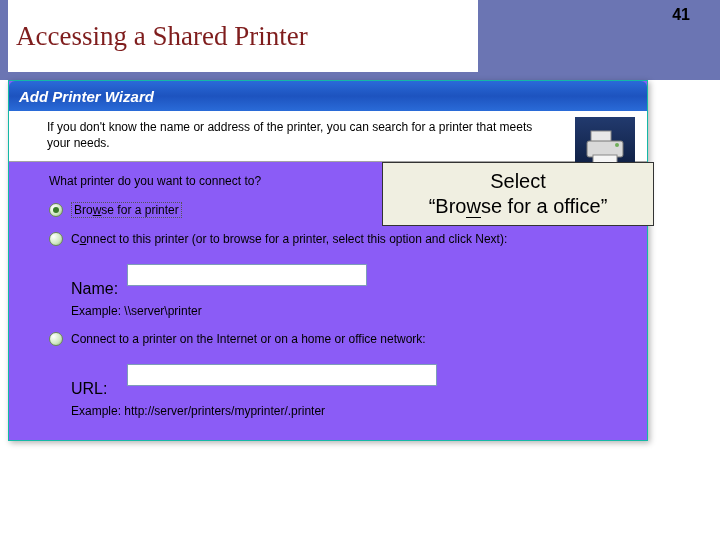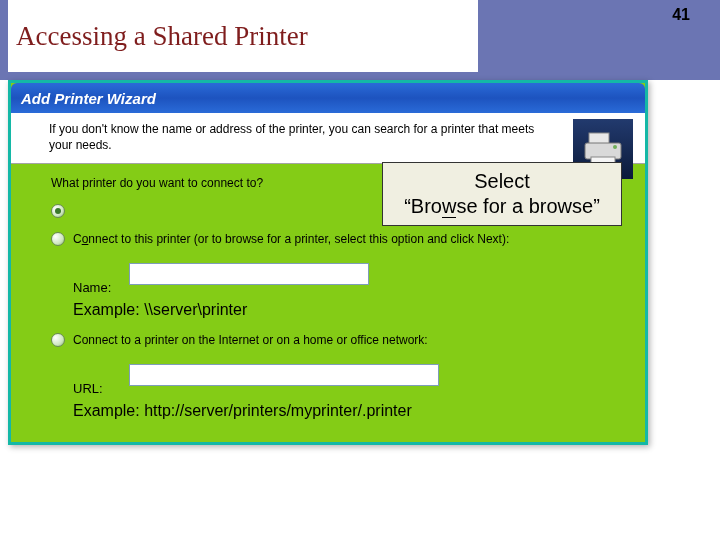--- a/index.html
+++ b/index.html
@@ -42,22 +42,22 @@
     font-weight: bold;
     color: #000;
   }
 
   
   .wizard {
     position: absolute;
     left: 8px;
     top: 80px;
     width: 640px;
-    background: #84cc16;
-    border: 3px solid #14b8a6;
+    background: #8b5cf6;
+    border: 1px solid #14b8a6;
     box-shadow: 2px 2px 6px rgba(0,0,0,.3);
   }
   .titlebar {
     height: 30px;
     background: linear-gradient(to bottom, #2a6bd8 0%, #1d53bf 50%, #2a6bd8 100%);
     border-radius: 6px 6px 0 0;
     display: flex;
     align-items: center;
     padding-left: 10px;
     color: #fff;
@@ -147,44 +147,44 @@
 
   .field-row {
     display: flex;
     align-items: center;
     margin-left: 22px;
     margin-bottom: 6px;
     gap: 8px;
   }
   .field-label {
     width: 48px;
-    font-size: 13px;
+    font-size: 16px;
     margin-top: 28px;
   }
   .text-input {
     width: 240px;
     height: 22px;
     background: #fff;
     border: 1px solid #7e9db9;
     font-size: 12px;
     padding: 0 4px;
   }
   .example {
     margin-left: 22px;
-    font-size: 16px;
+    font-size: 12px;
     margin-bottom: 14px;
     color: #000;
   }
 
   
   .callout {
     position: absolute;
     left: 382px;
     top: 162px;
-    width: 240px;
+    width: 272px;
     height: 64px;
     background: #f0efe1;
     border: 1.5px solid #333;
     display: flex;
     align-items: center;
     justify-content: center;
     font-family: Arial, sans-serif;
     font-size: 20px;
     text-align: center;
     line-height: 1.25;
@@ -219,20 +219,23 @@
         <circle cx="34" cy="20" r="2" fill="#6fae5a"></circle>
       </svg>
     </div>
   </div>
 
   <div class="body-panel">
     <div class="prompt">What printer do you want to connect to?</div>
 
     <div class="radio-row">
       <div class="radio selected"></div>
+      <span class="radio-label focus-box">
+        <span>Bro</span><span class="under">w</span><span>se for a printer</span>
+      </span>
     </div>
 
     <div class="radio-row tight">
       <div class="radio"></div>
       <span class="radio-label">
         <span>C</span><span class="under">o</span><span>nnect to this printer (or to browse for a printer, select this option and click Next):</span>
       </span>
     </div>
     <div class="field-row">
       <div class="field-label">Name:</div>
@@ -250,15 +253,15 @@
       <div class="field-label">URL:</div>
       <input class="text-input" style="width: 310px;" value="">
     </div>
     <div class="example" style="margin-bottom:20px">Example: http://server/printers/myprinter/.printer</div>
   </div>
 </div>
 
 <div class="callout">
   <div>
     <span>Select</span><br>
-    <span>“Bro</span><span class="under2">w</span><span>se for a browse”</span>
+    <span>“Bro</span><span class="under2">w</span><span>se for a office”</span>
   </div>
 </div>
 
 </body></html>

